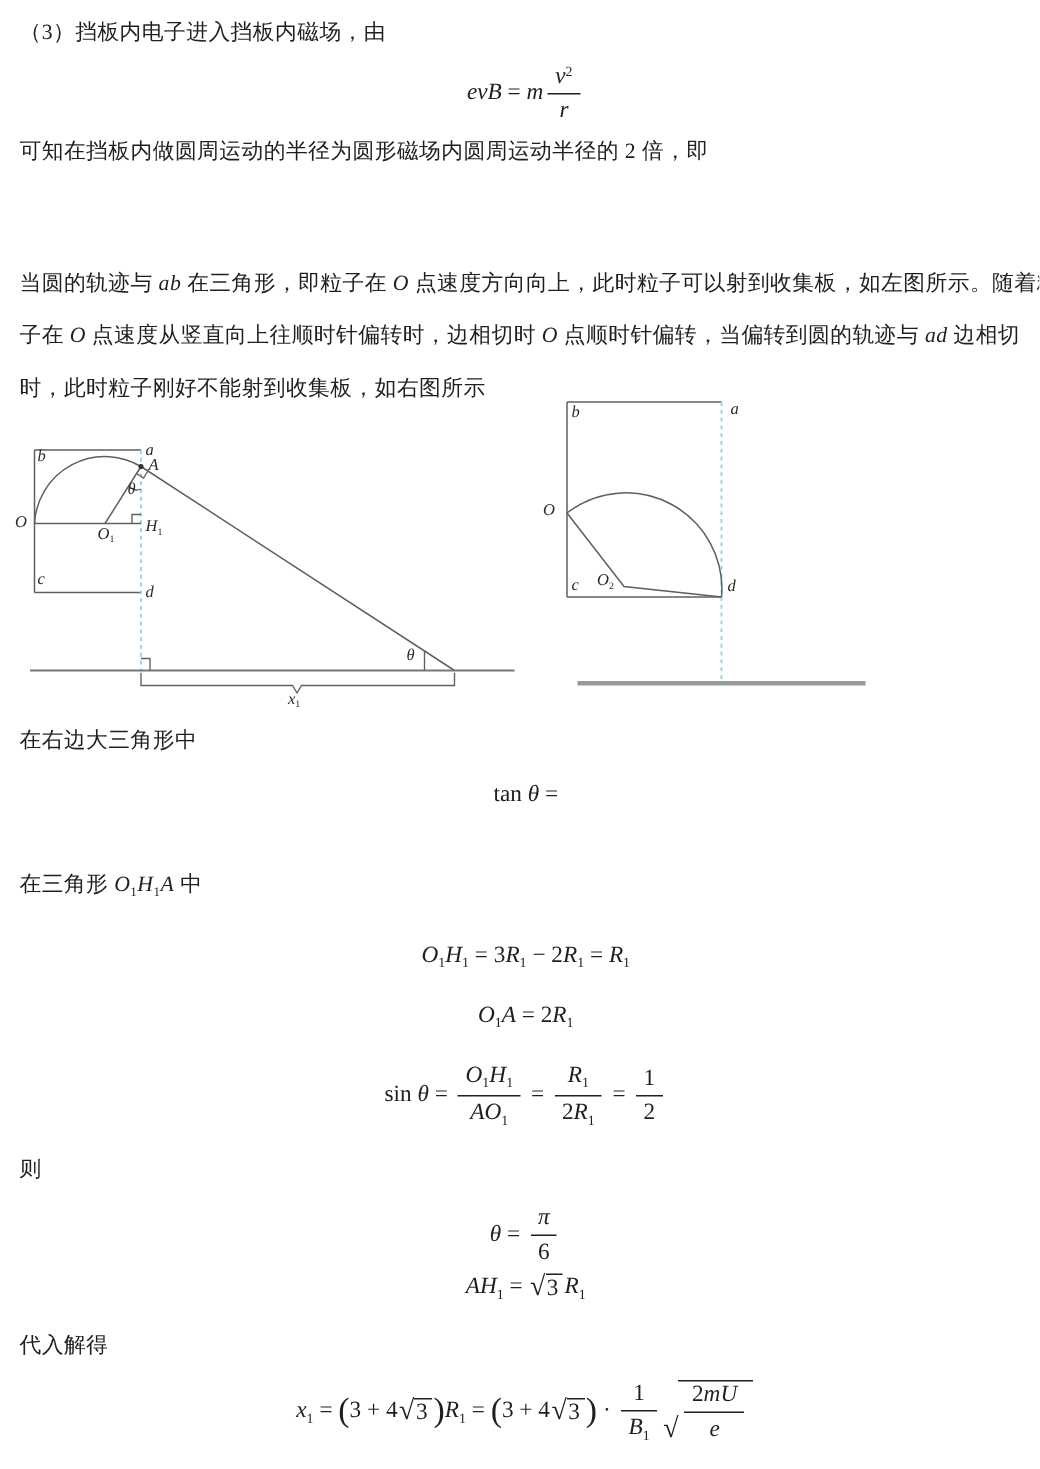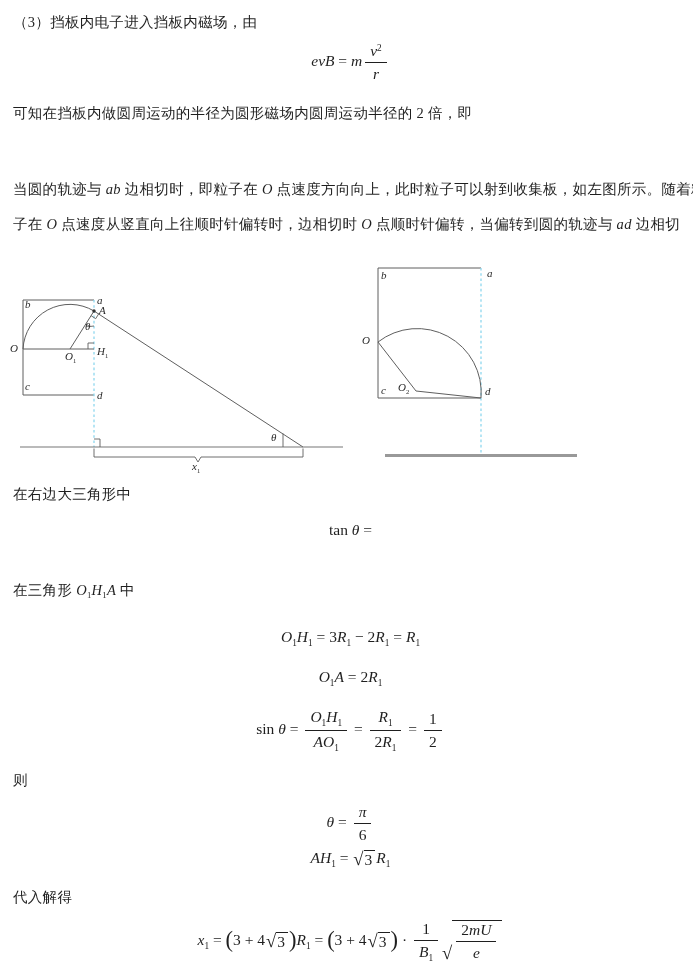--- a/index.html
+++ b/index.html
@@ -33,23 +33,24 @@
   }
   svg{position:absolute;left:0;top:0;}
 </style>
 </head>
 <body>
 
 <div class="page">
 
   <div class="tline" style="top:13px"><span class="mr">（3）挡板内电子进入挡板内磁场，由</span></div>
   <div class="formula" style="top:42px"><span class="mi">evB</span><span class="mr"> = </span><span class="mi">m</span><span class="frac"><span class="num"><span class="mi">v</span><sup>2</sup></span><span class="den"><span class="mi">r</span></span></span></div>
-  <div class="tline" style="top:104px"><span class="mr">可知在挡板内做圆周运动的半径为圆形磁场内圆周运动半径的 2 倍，即</span></div>
-  <div class="tline" style="top:180px"><span class="mr">当圆的轨迹与 </span><span class="mi">ab</span><span class="mr"> 边相切时，即粒子在 </span><span class="mi">O</span><span class="mr"> 点速度方向向上，此时粒子可以射到收集板，如左图所示。随着粒</span></div>
+  <div class="tline" style="top:92px"><span class="mr">可知在挡板内做圆周运动的半径为圆形磁场内圆周运动半径的 2 倍，即</span></div>
+  <div class="tline" style="top:180px"><span class="mr">当圆的轨迹与 </span><span class="mi">ab</span><span class="mr"> 在三角形，即粒子在 </span><span class="mi">O</span><span class="mr"> 点速度方向向上，此时粒子可以射到收集板，如左图所示。随着粒</span></div>
   <div class="tline" style="top:215px"><span class="mr">子在 </span><span class="mi">O</span><span class="mr"> 点速度从竖直向上往顺时针偏转时，边相切时 </span><span class="mi">O</span><span class="mr"> 点顺时针偏转，当偏转到圆的轨迹与 </span><span class="mi">ad</span><span class="mr"> 边相切</span></div>
+  <div class="tline" style="top:250px"><span class="mr">时，此时粒子刚好不能射到收集板，如右图所示</span></div>
 
   <div class="tline" style="top:485px"><span class="mr">在右边大三角形中</span></div>
   <div class="formula" style="top:521px"><span class="mr">tan </span><span class="mi">θ</span><span class="mr"> = </span></div>
   <div class="tline" style="top:581px"><span class="mr">在三角形 </span><span class="mi">O</span><sub>1</sub><span class="mi">H</span><sub>1</sub><span class="mi">A</span><span class="mr"> 中</span></div>
   <div class="formula" style="top:628px"><span class="mi">O</span><sub>1</sub><span class="mi">H</span><sub>1</sub><span class="mr"> = 3</span><span class="mi">R</span><sub>1</sub><span class="mr"> − 2</span><span class="mi">R</span><sub>1</sub><span class="mr"> = </span><span class="mi">R</span><sub>1</sub></div>
   <div class="formula" style="top:668px"><span class="mi">O</span><sub>1</sub><span class="mi">A</span><span class="mr"> = 2</span><span class="mi">R</span><sub>1</sub></div>
   <div class="formula" style="top:708px"><span class="mr">sin </span><span class="mi">θ</span><span class="mr"> = </span><span class="frac"><span class="num"><span class="mi">O</span><sub>1</sub><span class="mi">H</span><sub>1</sub></span><span class="den"><span class="mi">AO</span><sub>1</sub></span></span><span class="mr"> = </span><span class="frac"><span class="num"><span class="mi">R</span><sub>1</sub></span><span class="den"><span class="mr">2</span><span class="mi">R</span><sub>1</sub></span></span><span class="mr"> = </span><span class="frac"><span class="num"><span class="mr">1</span></span><span class="den"><span class="mr">2</span></span></span></div>
   <div class="tline" style="top:771px"><span class="mr">则</span></div>
   <div class="formula" style="top:803px"><span class="mi">θ</span><span class="mr"> = </span><span class="frac"><span class="num"><span class="mi">π</span></span><span class="den"><span class="mr">6</span></span></span></div>
   <div class="formula" style="top:849px"><span class="mi">AH</span><sub>1</sub><span class="mr"> = </span><span class="sqrt">

